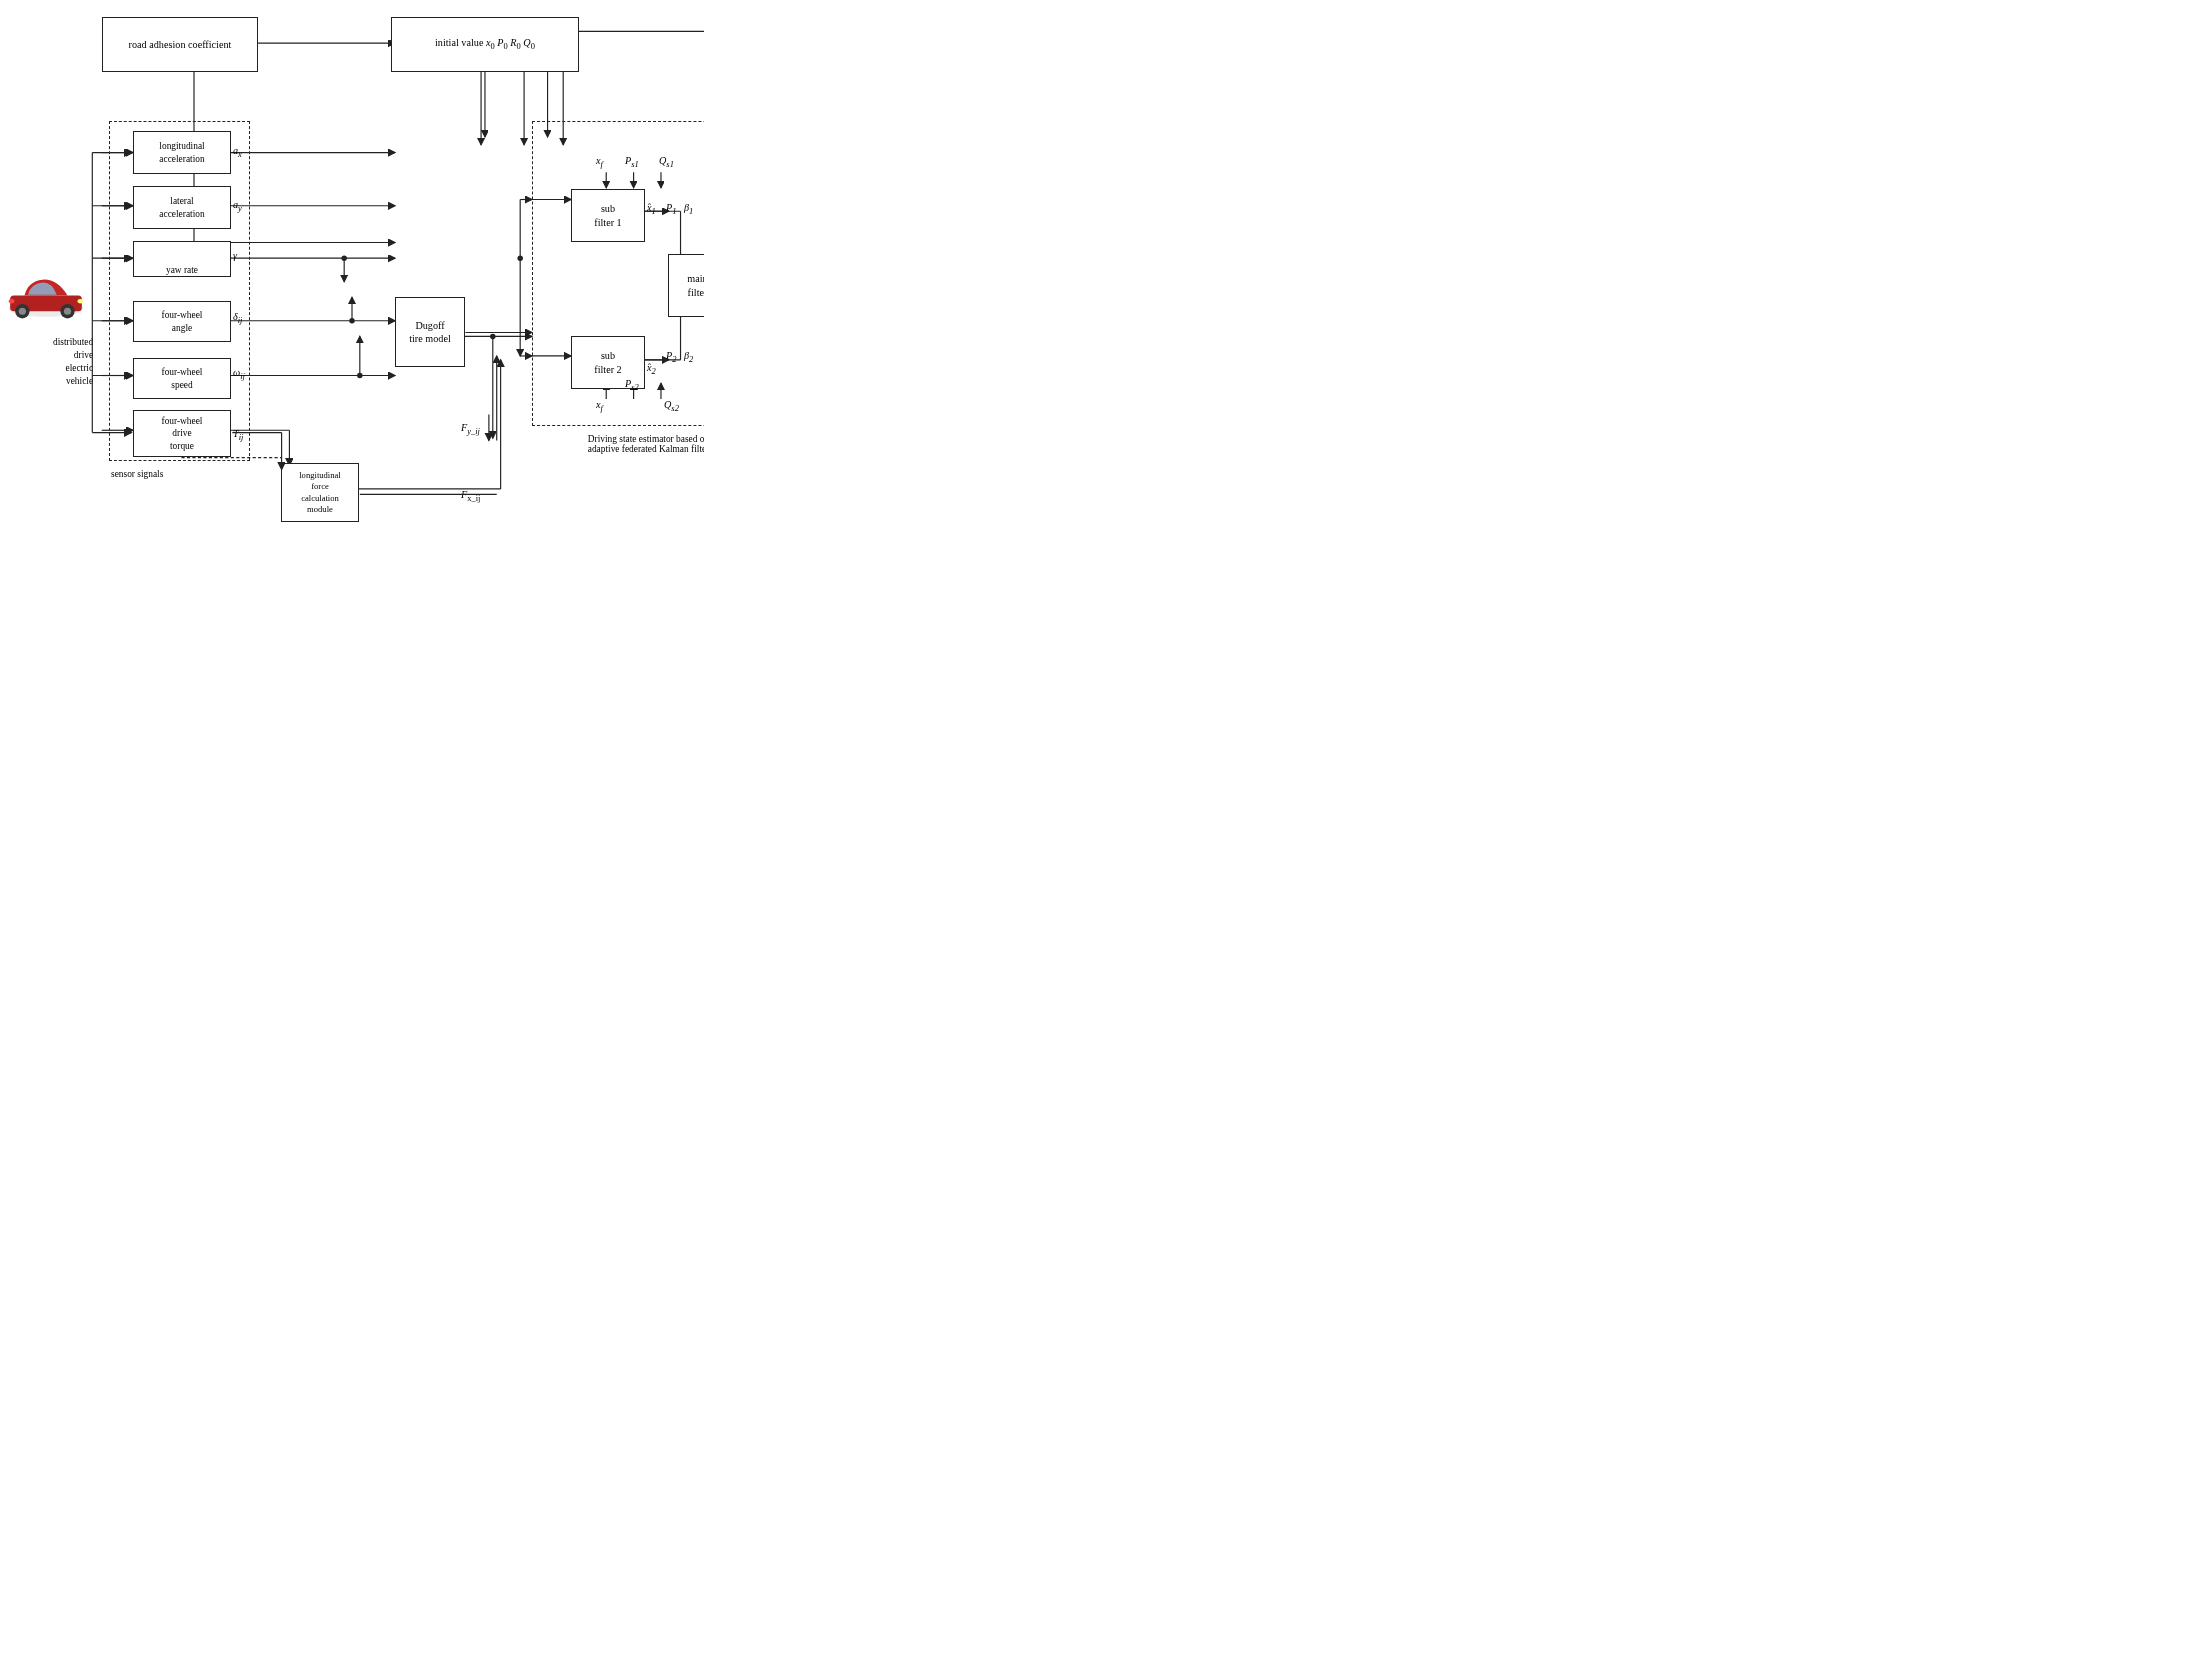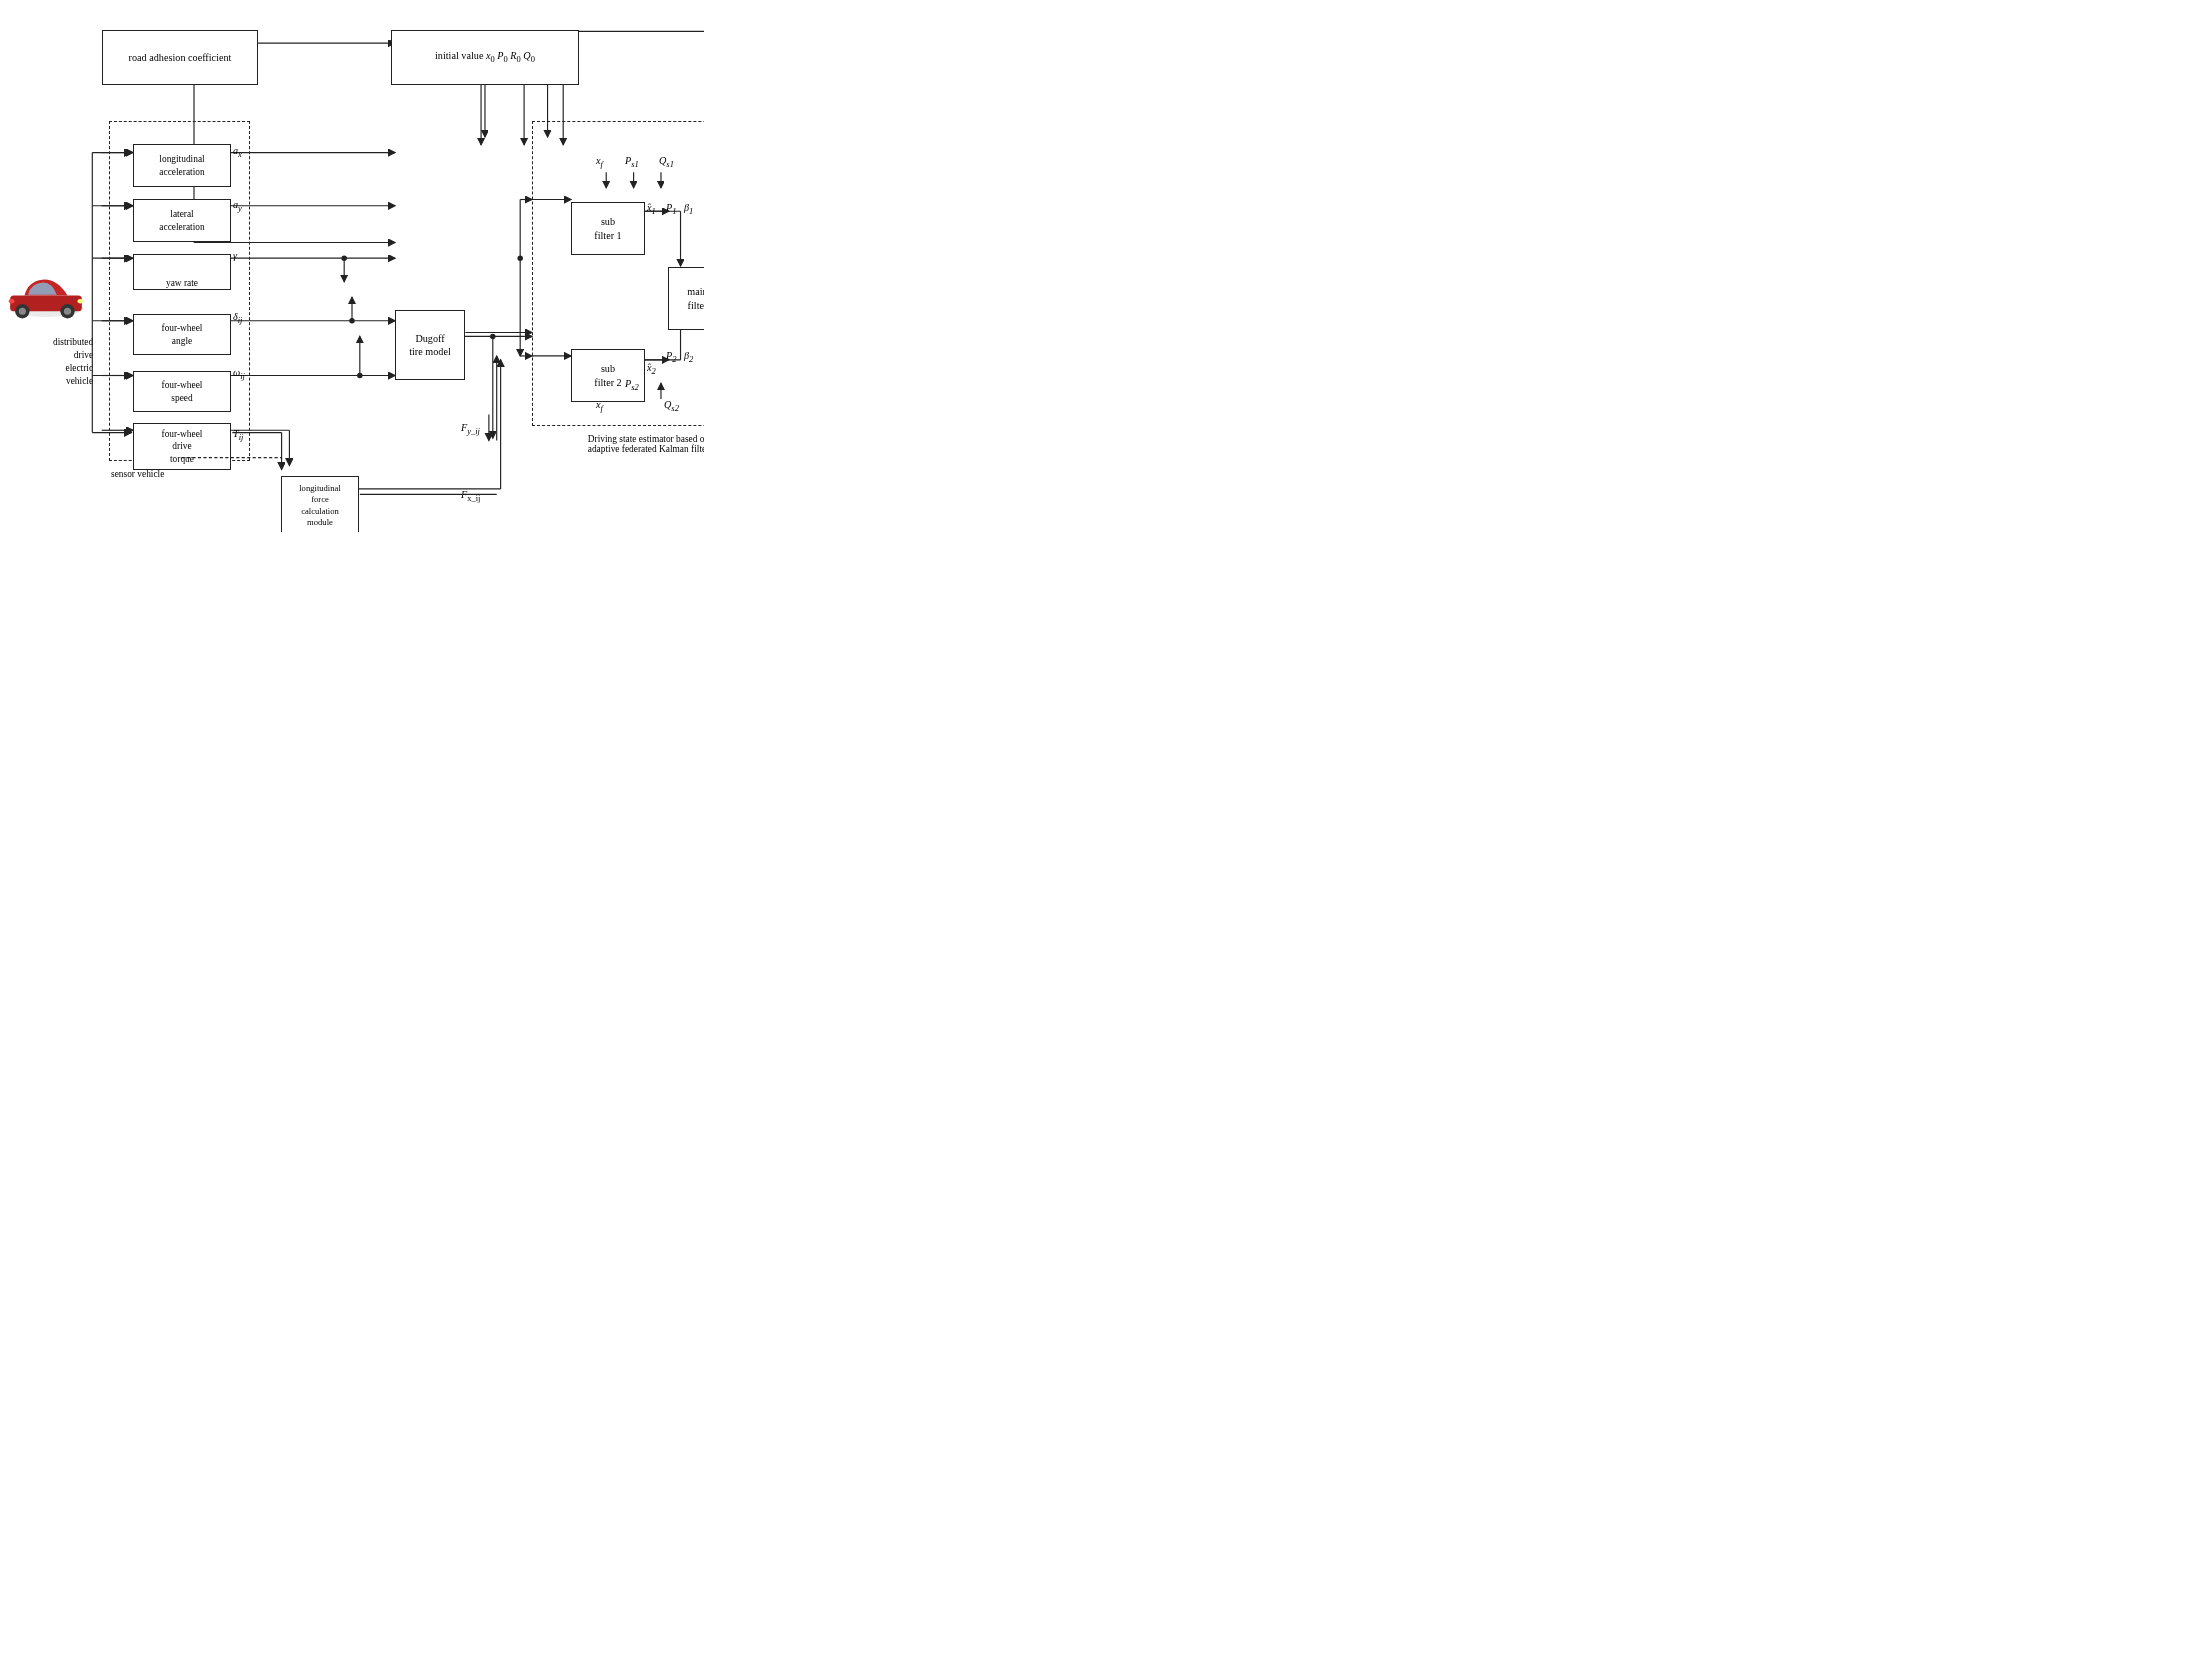--- a/index.html
+++ b/index.html
@@ -21,21 +21,20 @@
     .box {
       position: absolute;
       border: 1.2px solid #222;
       background: white;
       display: flex;
       align-items: center;
       justify-content: center;
       text-align: center;
       font-size: 10.2px;
       line-height: 1.3;
-      margin-top: 13px;
     }
     .box-dashed {
       position: absolute;
       border: 1.6px dashed #222;
       background: transparent;
     }
     .label {
       position: absolute;
       font-size: 10.2px;
       text-align: center;
@@ -275,21 +274,21 @@
   <div class="label" style="left:647px; top:350px; font-style:italic;margin-top:12px;">x̂<sub>2</sub></div>
   <div class="label" style="left:666px; top:350px; font-style:italic;">P<sub>2</sub></div>
   <div class="label" style="left:684px; top:350px; font-style:italic;">β<sub>2</sub></div>
 
   <div class="label" style="left:731px; top:278px; font-style:italic;">x<sub>f</sub></div>
 
   <div class="label-normal" style="left:535px; top:434px; width:227px; font-size:9.4px; text-align:center;">
     Driving state estimator based on<br>adaptive federated Kalman filter
   </div>
 
-  <div class="label-normal" style="left:111px; top:469px; font-size:9.4px;">sensor vehicle</div>
+  <div class="label-normal" style="left:111px; top:469px; font-size:9.4px;">sensor signals</div>
 
   <div class="label-normal" style="left:3.1px; top:336px; width:90px; font-size:9.4px; text-align:right; line-height:1.4;">
     distributed<br>drive<br>electric<br>vehicle
   </div>
 
   <div class="car-img">
     <svg viewBox="0 0 120 80" width="86" height="59">
 
       <ellipse cx="60" cy="58" rx="52" ry="12" fill="#ccc" opacity="0.4"></ellipse>
 

